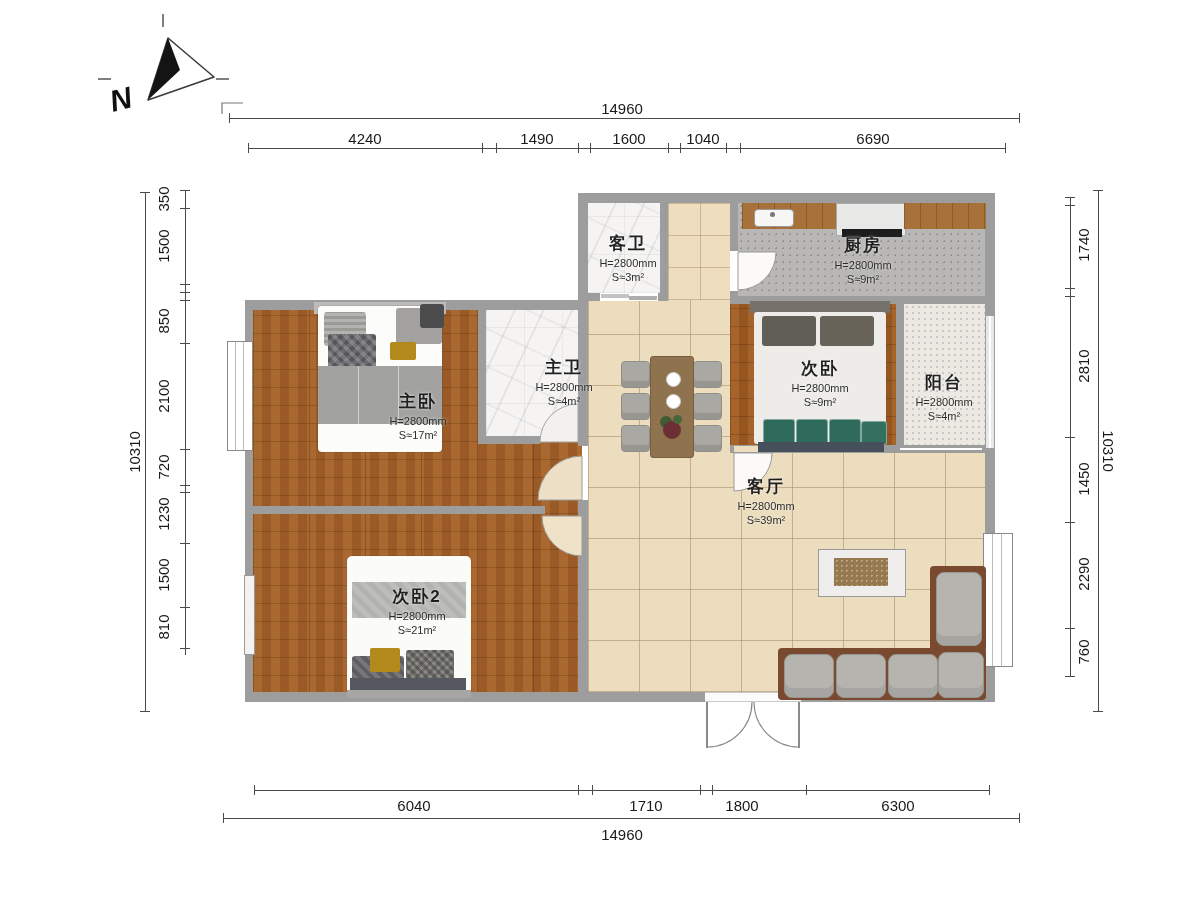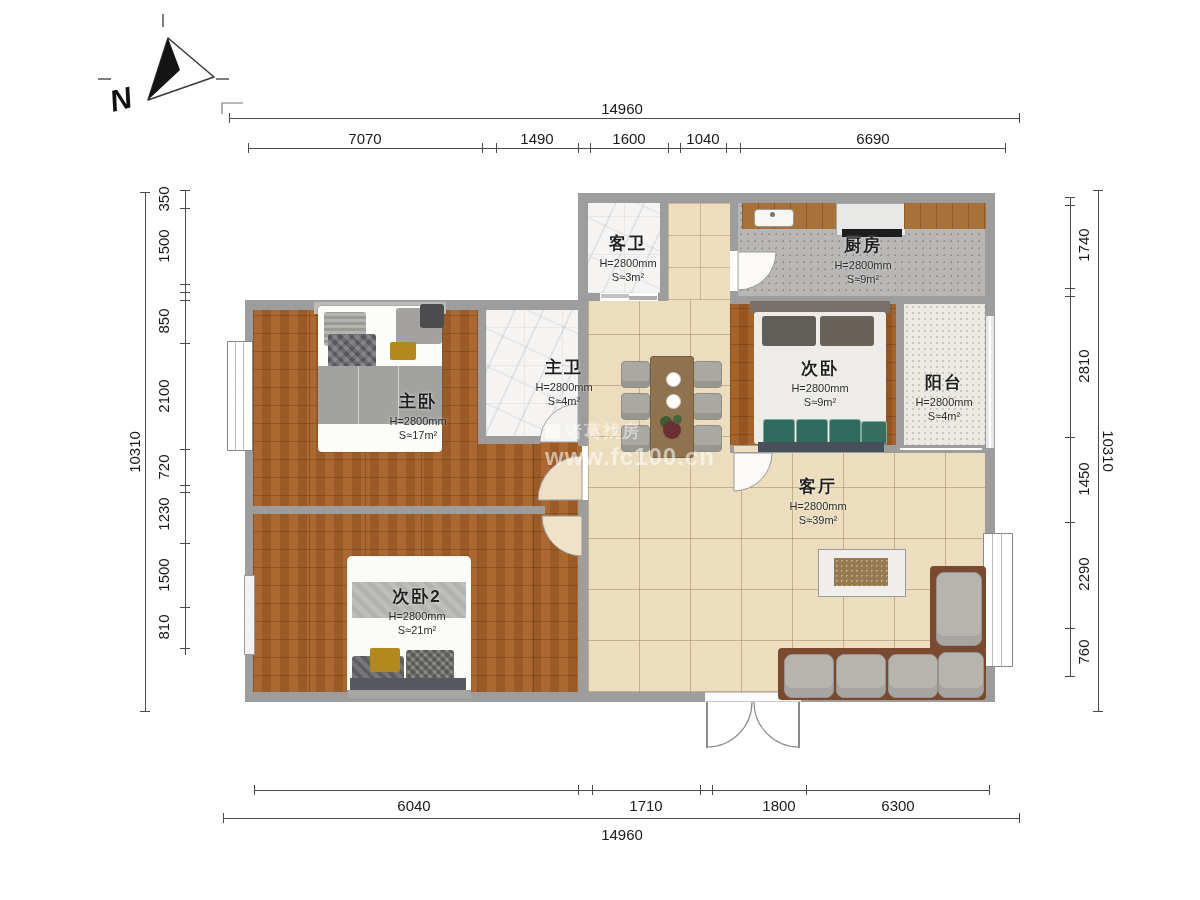--- a/index.html
+++ b/index.html
@@ -216,57 +216,50 @@
   <div class="rlabel" style="left:820px;top:357px;">
     <div class="nm">次卧</div>
     <div class="sub">H=2800mm</div>
     <div class="sub">S≈9m²</div>
   </div>
   <div class="rlabel" style="left:944px;top:371px;">
     <div class="nm">阳台</div>
     <div class="sub">H=2800mm</div>
     <div class="sub">S≈4m²</div>
   </div>
-  <div class="rlabel" style="left:818px;top:475px;">
+  <div class="rlabel" style="left:766px;top:475px;">
     <div class="nm">客厅</div>
     <div class="sub">H=2800mm</div>
     <div class="sub">S≈39m²</div>
   </div>
   <div class="rlabel" style="left:417px;top:585px;">
     <div class="nm">次卧2</div>
     <div class="sub">H=2800mm</div>
     <div class="sub">S≈21m²</div>
   </div>
 
-  <div class="wmark">
-    <div class="row1">
-      <span class="logo"></span>
-      <span>诸葛找房</span>
-    </div>
-    <div class="row2">www.fc100.cn</div>
-  </div>
 
   <div class="dl" style="left:230px;top:118px;width:790px;height:1px;"></div>
   <div class="dl" style="left:248px;top:148px;width:758px;height:1px;"></div>
   <div class="dl" style="left:254px;top:790px;width:736px;height:1px;"></div>
   <div class="dl" style="left:223px;top:818px;width:797px;height:1px;"></div>
   <div class="dl" style="left:145px;top:192px;width:1px;height:520px;"></div>
   <div class="dl" style="left:185px;top:190px;width:1px;height:465px;"></div>
   <div class="dl" style="left:1070px;top:197px;width:1px;height:480px;"></div>
   <div class="dl" style="left:1098px;top:190px;width:1px;height:522px;"></div>
 
   <span class="dnum" style="left:622px;top:100px;">14960</span>
-  <span class="dnum" style="left:365px;top:130px;">7070</span>
+  <span class="dnum" style="left:365px;top:130px;">4240</span>
   <span class="dnum" style="left:537px;top:130px;">1490</span>
   <span class="dnum" style="left:629px;top:130px;">1600</span>
   <span class="dnum" style="left:703px;top:130px;">1040</span>
   <span class="dnum" style="left:873px;top:130px;">6690</span>
   <span class="dnum" style="left:414px;top:797px;">6040</span>
   <span class="dnum" style="left:646px;top:797px;">1710</span>
-  <span class="dnum" style="left:779px;top:797px;">1800</span>
+  <span class="dnum" style="left:742px;top:797px;">1800</span>
   <span class="dnum" style="left:898px;top:797px;">6300</span>
   <span class="dnum" style="left:622px;top:826px;">14960</span>
   <span class="dnum v" style="left:163px;top:199px;">350</span>
   <span class="dnum v" style="left:163px;top:246px;">1500</span>
   <span class="dnum v" style="left:163px;top:321px;">850</span>
   <span class="dnum v" style="left:163px;top:396px;">2100</span>
   <span class="dnum v" style="left:163px;top:467px;">720</span>
   <span class="dnum v" style="left:163px;top:514px;">1230</span>
   <span class="dnum v" style="left:163px;top:575px;">1500</span>
   <span class="dnum v" style="left:163px;top:627px;">810</span>

